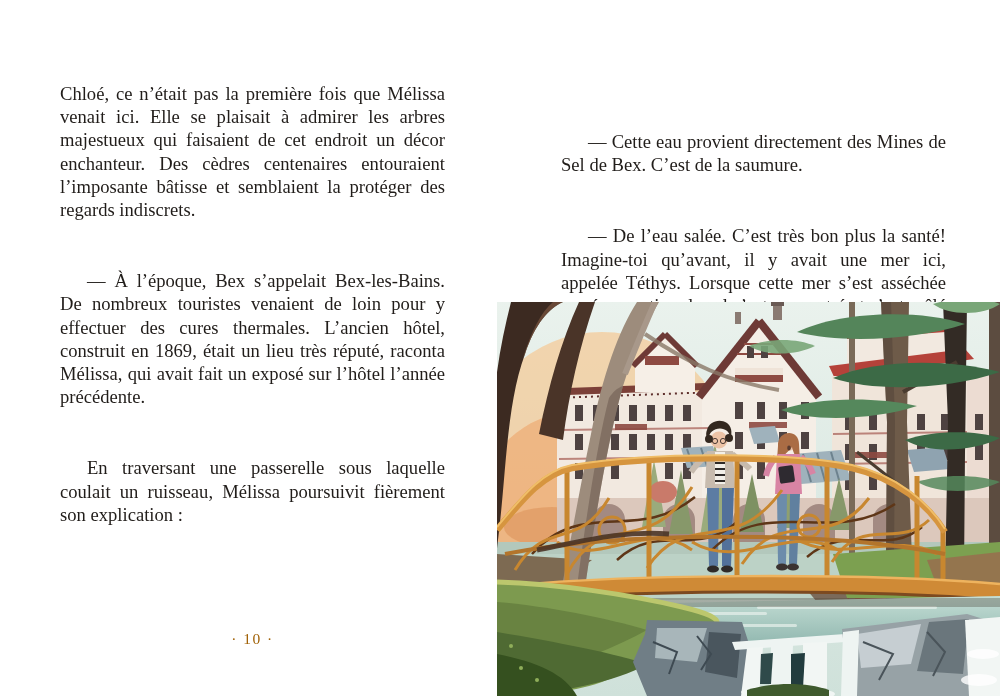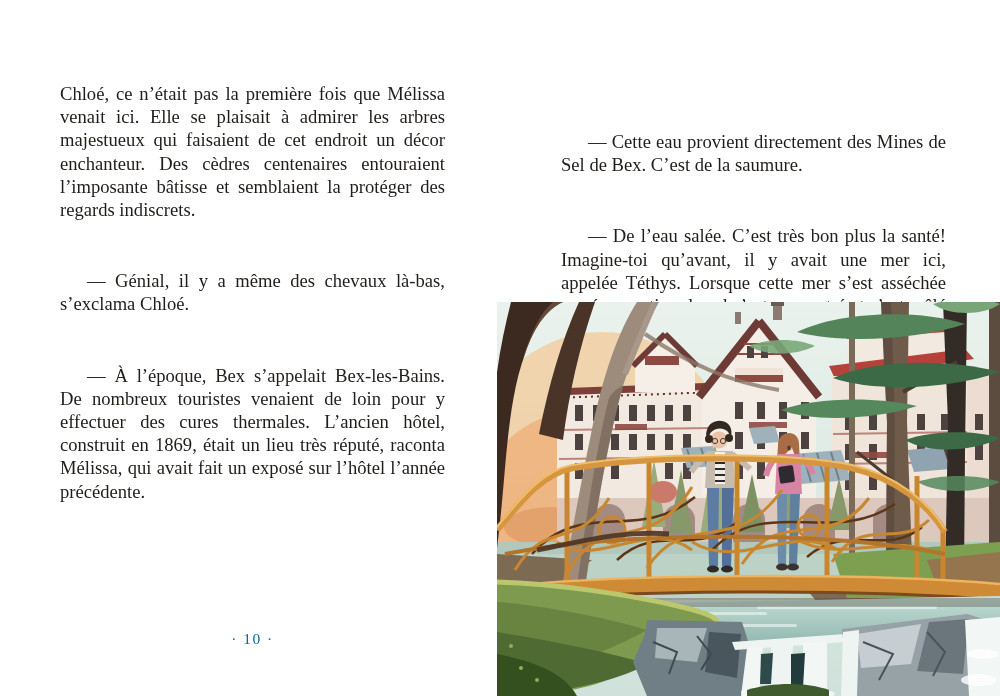--- a/index.html
+++ b/index.html
@@ -11,34 +11,34 @@
     position:absolute;top:82px;width:385px;
     font-size:18.6px;line-height:23.2px;text-align:justify;
     text-rendering:optimizeLegibility;
   }
   .page-text.left{left:60px;}
   .page-text.right{left:561px;}
   .page-text p{margin:0;}
   .page-text p.indent{text-indent:27px;margin-top:48px;}
   .pagenum{
     position:absolute;top:630px;left:60px;width:385px;text-align:center;
-    font-size:15.5px;letter-spacing:1.5px;color:#0369a1;
+    font-size:15.5px;letter-spacing:1.5px;color:#a16207;
   }
   .illu{position:absolute;left:497px;top:302px;width:503px;height:394px;}
   .illu svg{display:block;width:503px;height:394px;}
 </style>
 </head>
 <body>
 
 <div class="spread">
 
   <div class="page-text left">
       <p>Chloé, ce n’était pas la première fois que Mélissa venait ici. Elle se plaisait à admirer les arbres majestueux qui faisaient de cet endroit un décor enchanteur. Des cèdres centenaires entouraient l’imposante bâtisse et semblaient la protéger des regards indiscrets.</p>
-      <p class="indent">— Génial, il y a même des chevaux là-bas, s’exclama Chloé.</p>
       <p class="indent">— À l’époque, Bex s’appelait Bex-les-Bains. De nombreux touristes venaient de loin pour y effectuer des cures thermales. L’ancien hôtel, construit en 1869, était un lieu très réputé, raconta Mélissa, qui avait fait un exposé sur l’hôtel l’année précédente.</p>
+      <p class="indent">En traversant une passerelle sous laquelle coulait un ruisseau, Mélissa poursuivit fièrement son explication :</p>
     </div>
   <div class="pagenum">· 10 ·</div>
 
   <div class="page-text right">
       <p class="indent">— Cette eau provient directement des Mines de Sel de Bex. C’est de la saumure.</p>
       <p class="indent">— De l’eau salée. C’est très bon plus la santé! Imagine-toi qu’avant, il y avait une mer ici, appelée Téthys. Lorsque cette mer s’est asséchée par évaporation, le sel s’est concentré et s’est mêlé à la roche. Et grâce à l’eau, deux cents millions d’années plus tard, le sel se dissout à nouveau.</p>
     </div>
 
   <div class="illu" role="img" aria-label="Aquarelle : deux filles sur une passerelle en bois rustique devant l’ancien grand hôtel de Bex ; en dessous, un ruisseau tombe en cascades sur des rochers gris entre des berges moussues">
     <svg viewBox="0 0 503 394" preserveAspectRatio="none">

